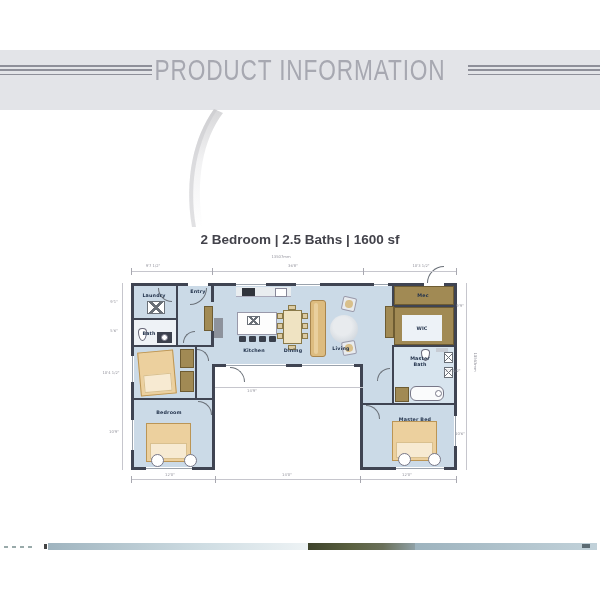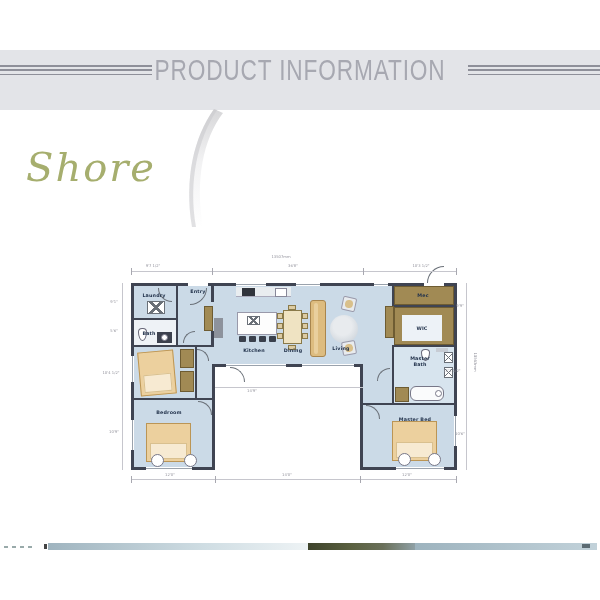--- a/index.html
+++ b/index.html
@@ -71,33 +71,33 @@
 </head>
 <body>
 
 <div id="canvas">
 
   <div id="header-band"></div>
   <div id="lines-left" class="triple-lines"></div>
   <div id="lines-right" class="triple-lines"></div>
   <div id="header-title">PRODUCT INFORMATION</div>
 
-  <div id="logo">Shore</div>
   <svg id="curl" width="50" height="120" viewBox="0 0 50 120">
     <defs>
       <linearGradient id="cg" x1="0" y1="0" x2="0" y2="1">
         <stop offset="0" stop-color="#d7d7d9"></stop>
           <stop offset="0.45" stop-color="#f2f2f3"></stop>
         <stop offset="1" stop-color="#ffffff"></stop>
       </linearGradient>
     </defs>
     <path d="M 38 0 C 18 28 8 70 16 118 L 27 118 C 19 72 27 30 47 4 Z" fill="url(#cg)"></path>
     <path d="M 16 118 C 8 70 18 28 38 0 L 41 1 C 22 30 12 72 20 118 Z" fill="#c9c9cc" opacity="0.55"></path>
   </svg>
 
+  <div id="summary">2 Bedroom | 2.5 Baths | 1600 sf</div>
 
   <div class="floor" style="left:134px;top:286px;width:320px;height:78px"></div>
   <div class="floor" style="left:134px;top:364px;width:78px;height:103px"></div>
   <div class="floor" style="left:363px;top:364px;width:91px;height:103px"></div>
   <div class="abs" style="left:134px;top:320px;width:42px;height:25px;background:#eef2f6"></div>
   <div class="closet" style="left:394px;top:286px;width:60px;height:19px"></div>
   <div class="closet" style="left:394px;top:307px;width:60px;height:38px"></div>
   <div class="abs" style="left:402px;top:315px;width:40px;height:26px;background:#edf2f7"></div>
   <div class="abs" style="left:394px;top:347px;width:60px;height:56px;background:#d7e4ee"></div>
 

